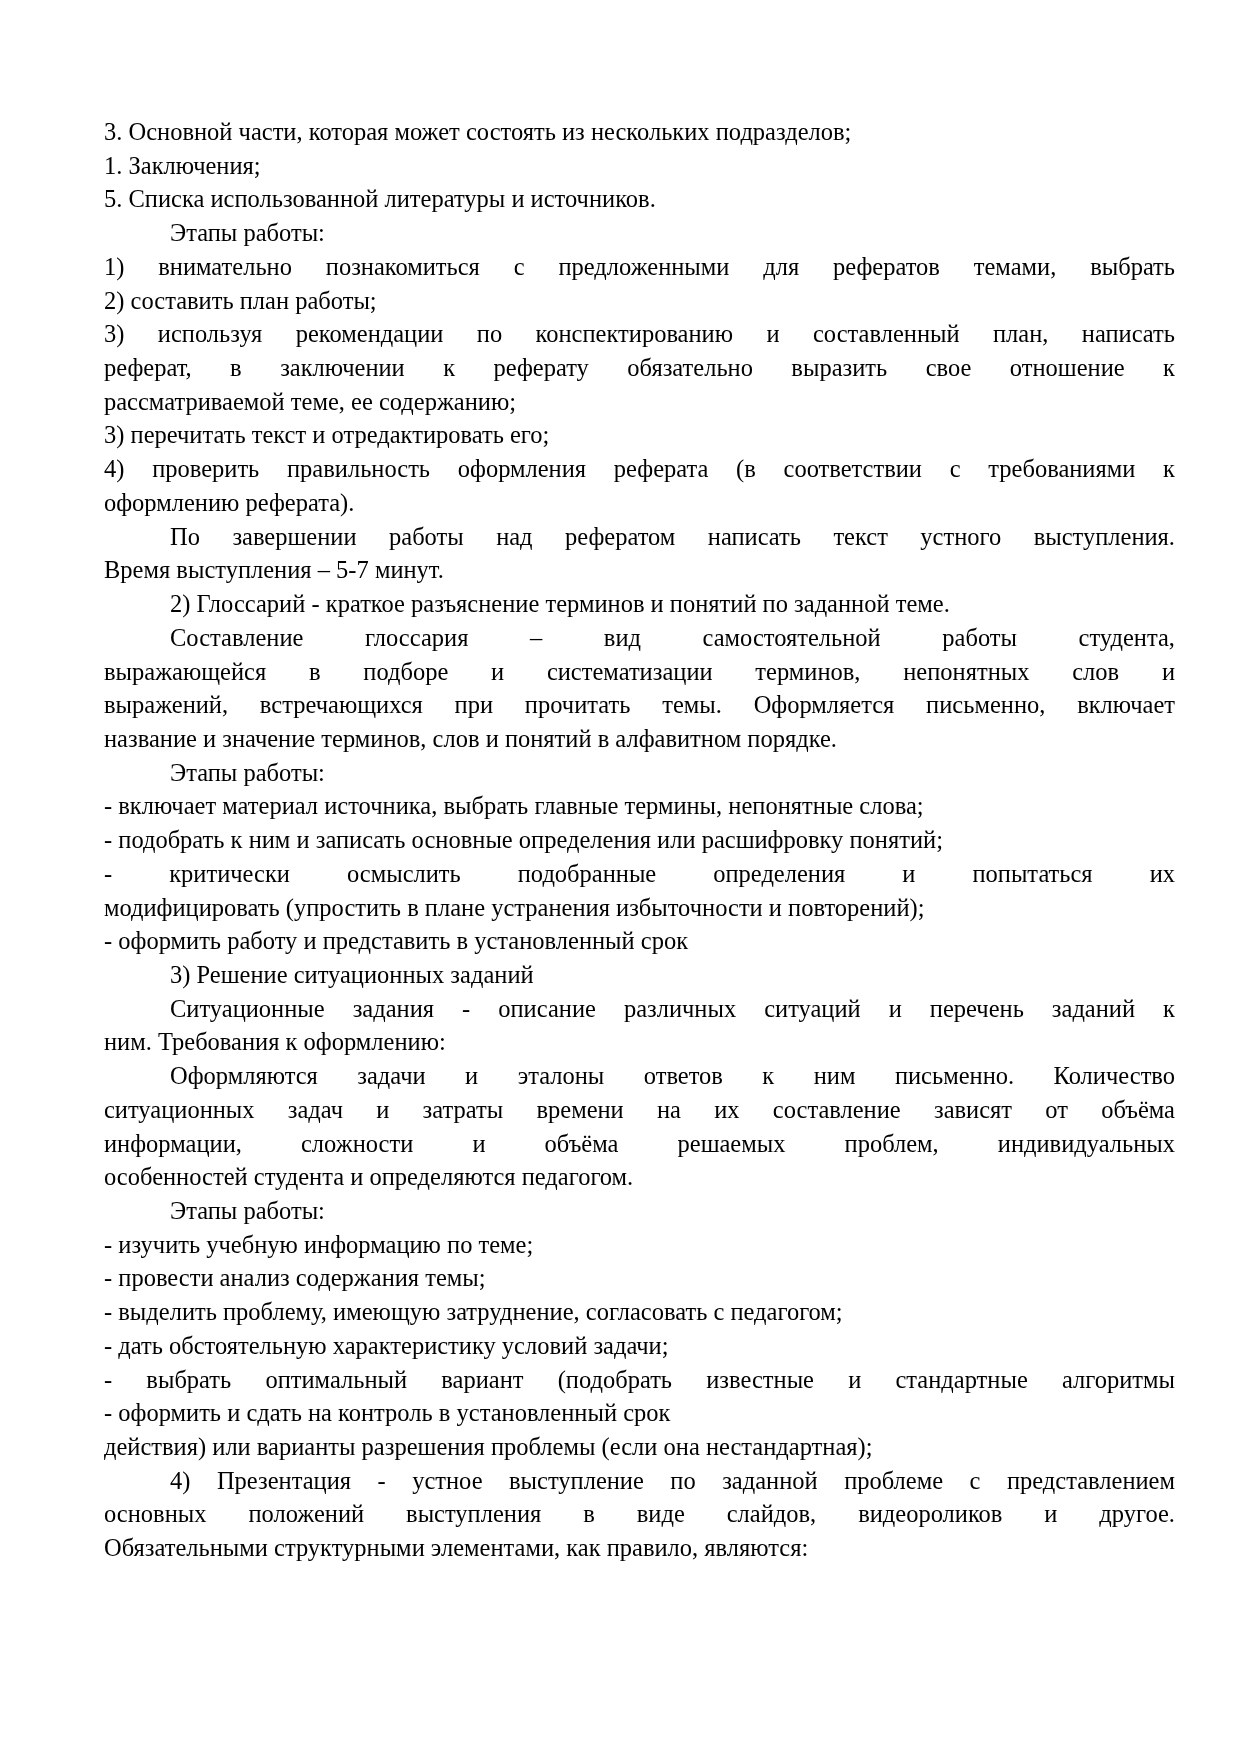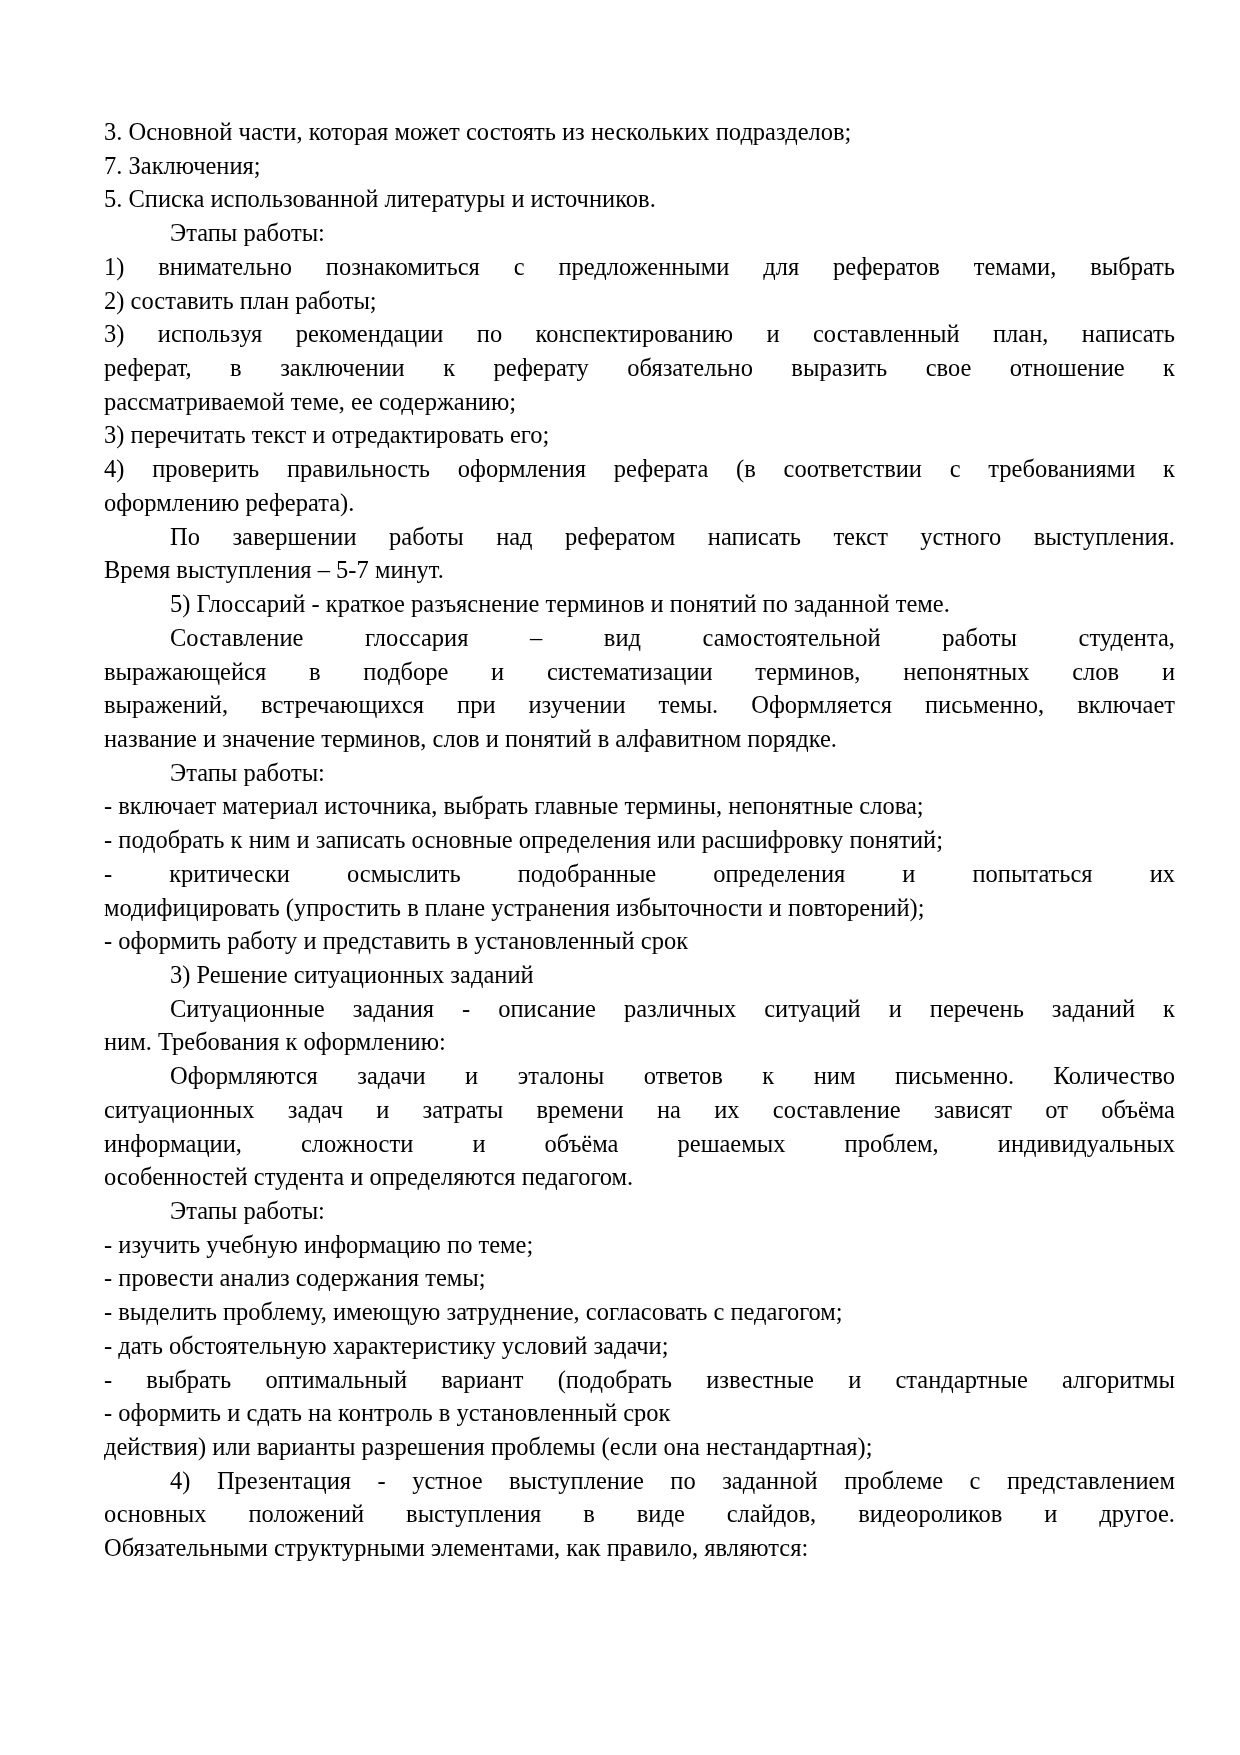--- a/index.html
+++ b/index.html
@@ -37,37 +37,37 @@
   .line.indent {
     text-indent: 66px;
   }
 </style>
 </head>
 <body>
 
 <div class="page">
   <div class="content" id="doc-content" style="color: rgb(0, 0, 0);">
       <div class="line">3. Основной части, которая может состоять из нескольких подразделов;</div>
-      <div class="line">7. Заключения;</div>
+      <div class="line">1. Заключения;</div>
       <div class="line">5. Списка использованной литературы и источников.</div>
       <div class="line indent">Этапы работы:</div>
       <div class="line justify">1) внимательно познакомиться с предложенными для рефератов темами, выбрать</div>
       <div class="line">2) составить план работы;</div>
       <div class="line justify">3) используя рекомендации по конспектированию и составленный план, написать</div>
       <div class="line justify">реферат, в заключении к реферату обязательно выразить свое отношение к</div>
       <div class="line">рассматриваемой теме, ее содержанию;</div>
       <div class="line">3) перечитать текст и отредактировать его;</div>
       <div class="line justify">4) проверить правильность оформления реферата (в соответствии с требованиями к</div>
       <div class="line">оформлению реферата).</div>
       <div class="line indent justify">По завершении работы над рефератом написать текст устного выступления.</div>
       <div class="line">Время выступления – 5-7 минут.</div>
-      <div class="line indent">5) Глоссарий - краткое разъяснение терминов и понятий по заданной теме.</div>
+      <div class="line indent">2) Глоссарий - краткое разъяснение терминов и понятий по заданной теме.</div>
       <div class="line indent justify">Составление глоссария – вид самостоятельной работы студента,</div>
       <div class="line justify">выражающейся в подборе и систематизации терминов, непонятных слов и</div>
-      <div class="line justify">выражений, встречающихся при изучении темы. Оформляется письменно, включает</div>
+      <div class="line justify">выражений, встречающихся при прочитать темы. Оформляется письменно, включает</div>
       <div class="line">название и значение терминов, слов и понятий в алфавитном порядке.</div>
       <div class="line indent">Этапы работы:</div>
       <div class="line">- включает материал источника, выбрать главные термины, непонятные слова;</div>
       <div class="line">- подобрать к ним и записать основные определения или расшифровку понятий;</div>
       <div class="line justify">- критически осмыслить подобранные определения и попытаться их</div>
       <div class="line">модифицировать (упростить в плане устранения избыточности и повторений);</div>
       <div class="line">- оформить работу и представить в установленный срок</div>
       <div class="line indent">3) Решение ситуационных заданий</div>
       <div class="line indent justify">Ситуационные задания - описание различных ситуаций и перечень заданий к</div>
       <div class="line">ним. Требования к оформлению:</div>

